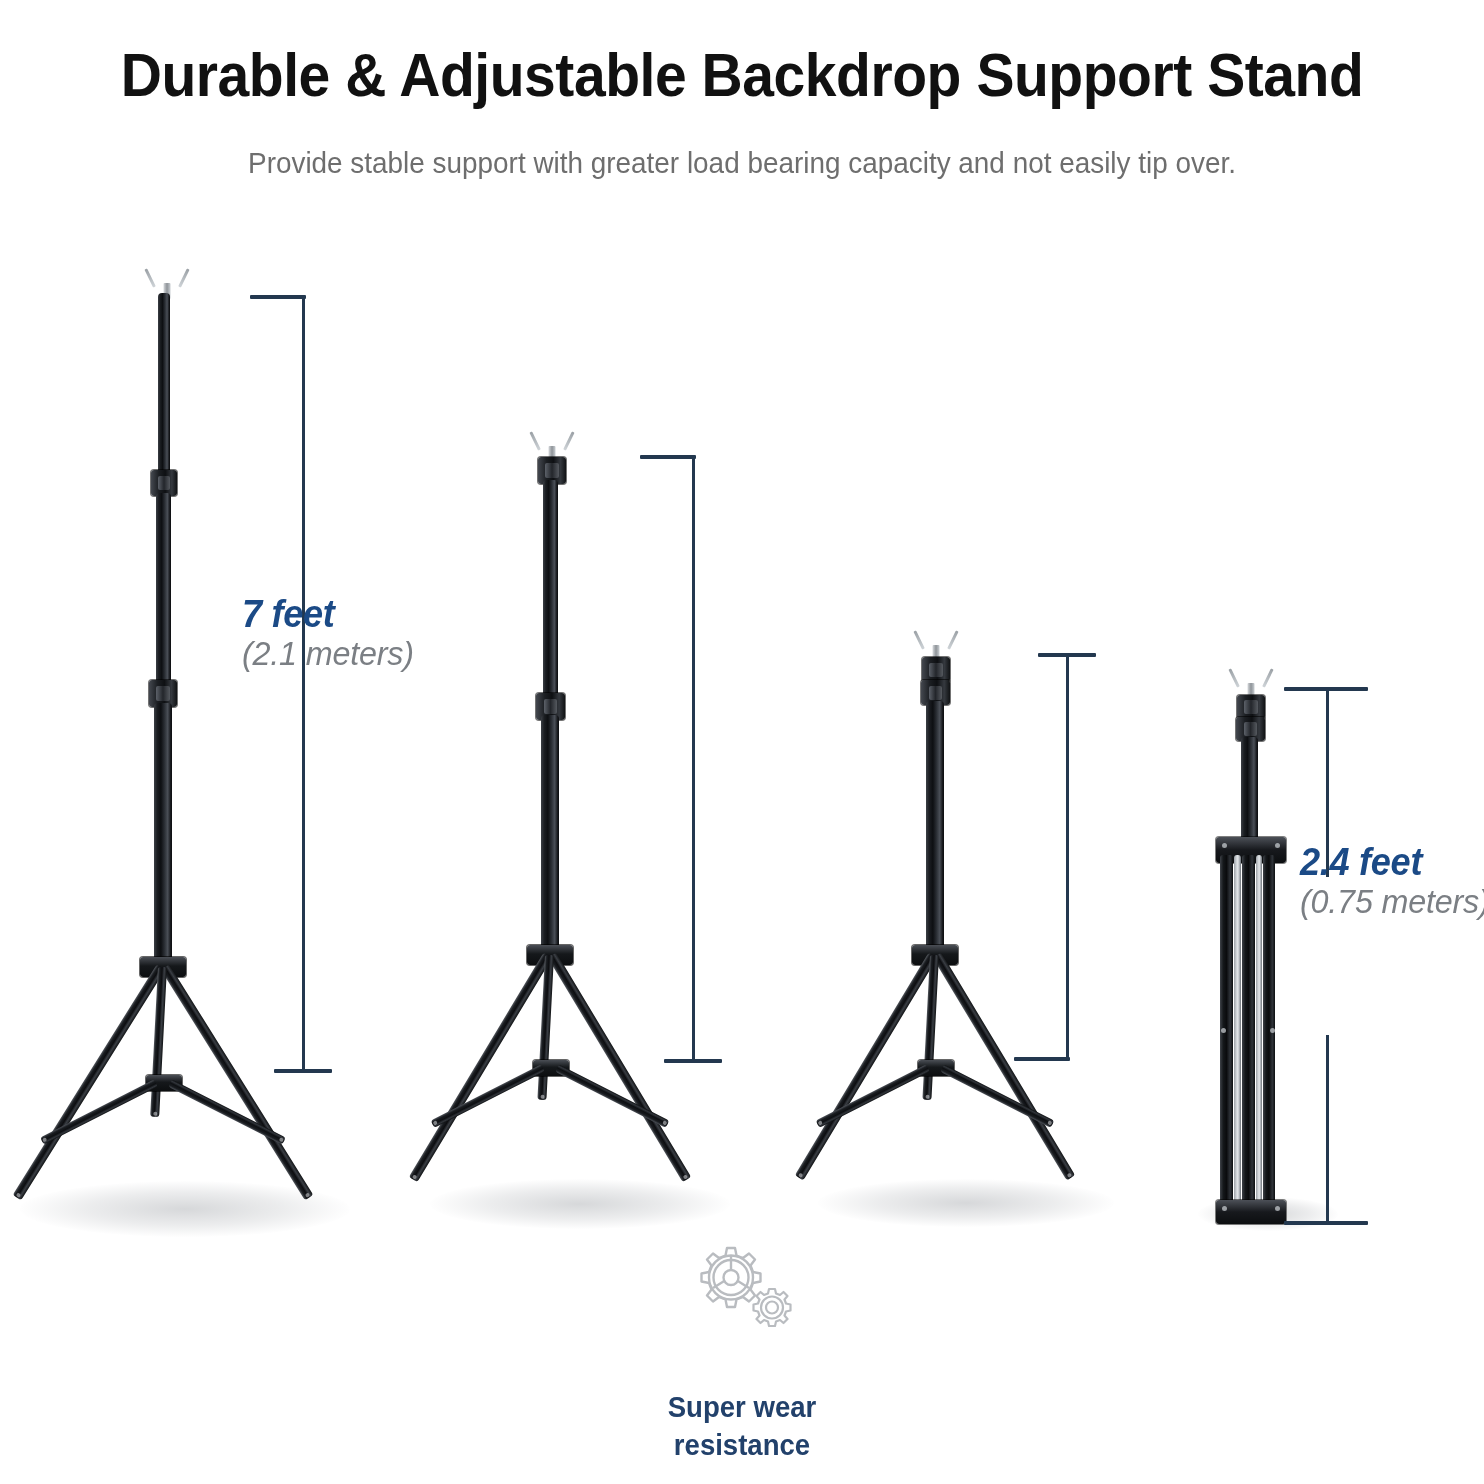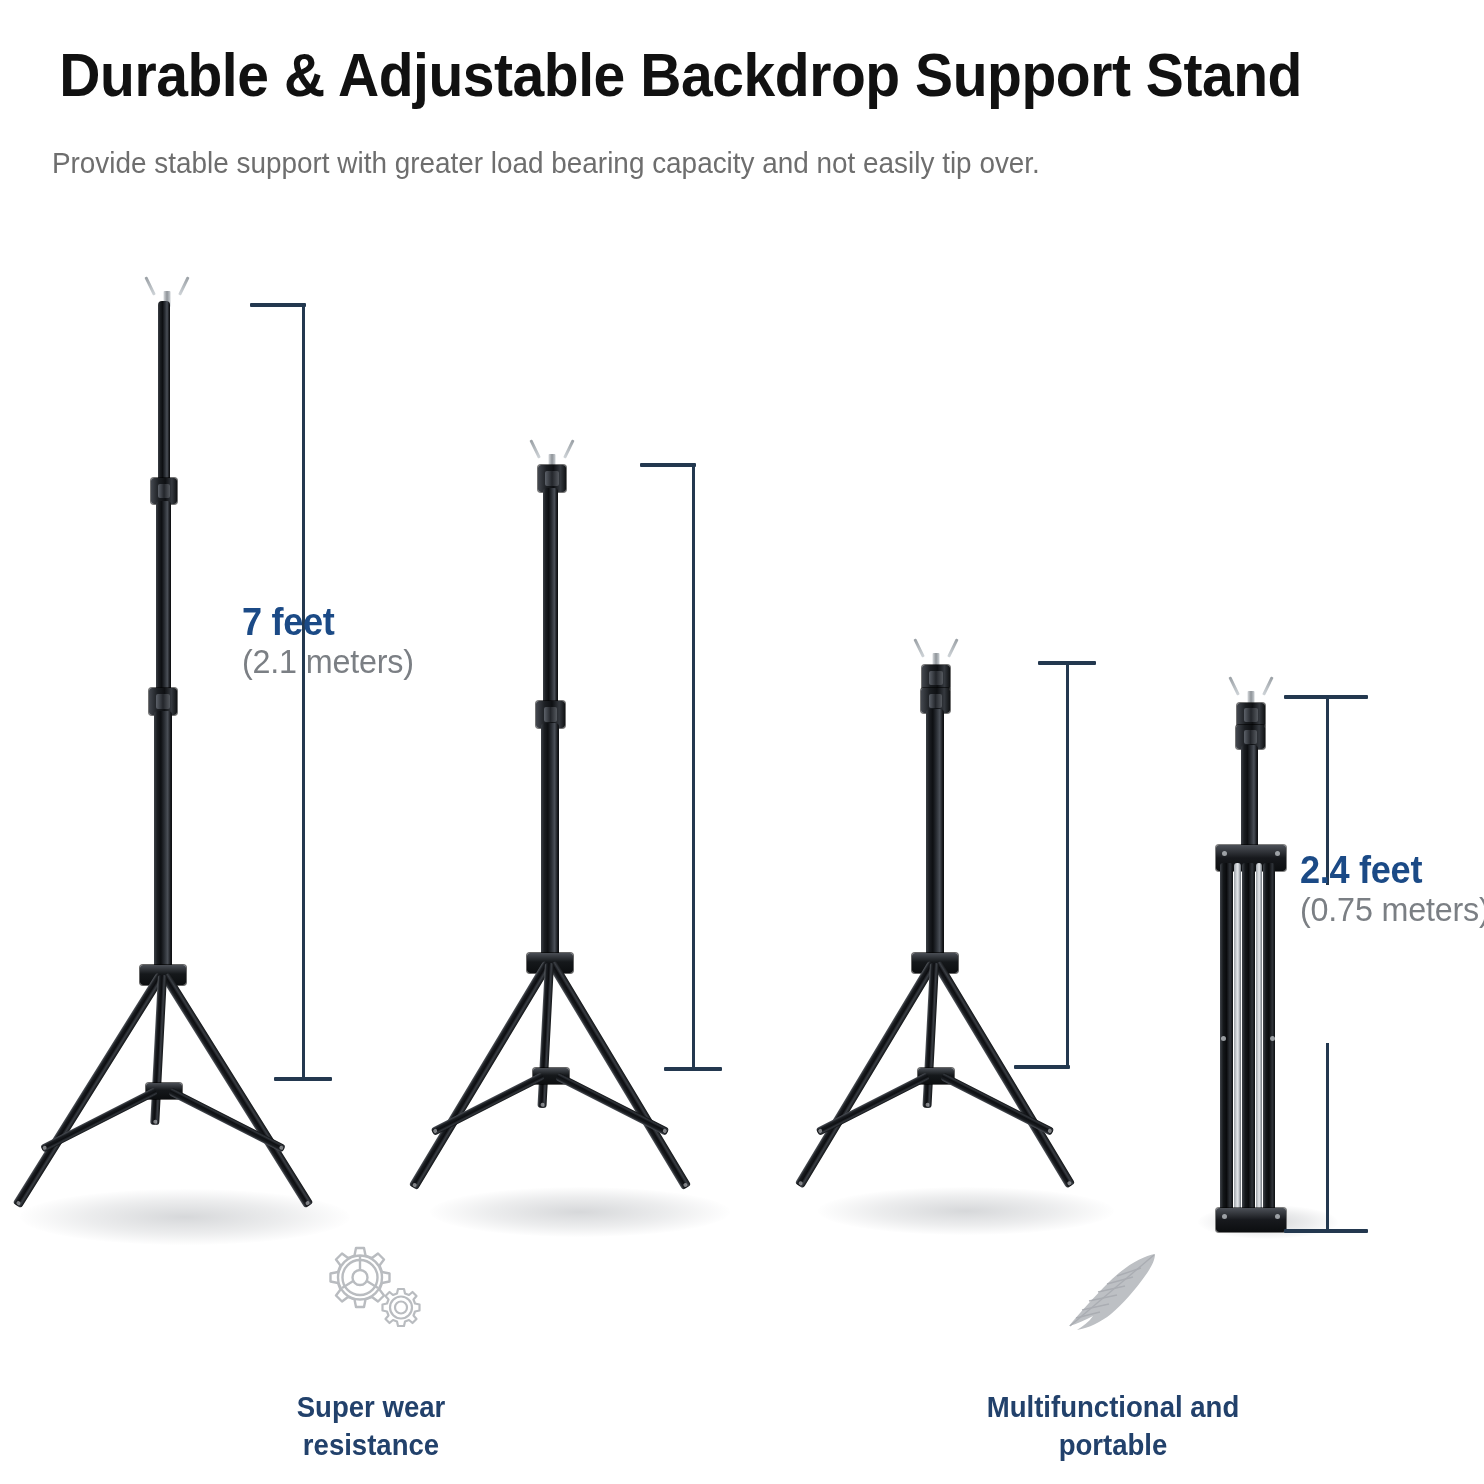--- a/index.html
+++ b/index.html
@@ -18,20 +18,21 @@
     width: 1484px;
     height: 1484px;
     background: #ffffff;
   }
 
   
   .header {
     position: absolute;
     top: 0; left: 0;
     width: 1484px;
+    text-align: center;
   }
   .title {
     font-size: 62px;
     font-weight: 700;
     letter-spacing: -0.5px;
     color: #111111;
     line-height: 1;
     padding-top: 44px;
     transform: scaleX(0.92);
     white-space: nowrap;
@@ -42,24 +43,25 @@
     color: #6e6e6e;
     line-height: 1;
     padding-top: 42px;
     transform: scaleX(0.93);
     white-space: nowrap;
   }
 
   
   .stage {
     position: absolute;
-    top: 223px;
+    top: 215px;
     left: 0;
     width: 1211px;
     height: 1010px;
+    font-style: italic;
   }
 
   .stand { position: absolute; bottom: 0; }
 
   
   .ground-shadow {
     position: absolute;
     border-radius: 50%;
     background: radial-gradient(ellipse at center,
                 rgba(120,125,132,0.30) 0%,
@@ -430,36 +432,16 @@
             <circle cx="86" cy="65.5" r="11"></circle>
             <circle cx="86" cy="65.5" r="6"></circle>
           </g>
         </svg>
       </div>
       <div class="feature-label">Super wear resistance</div>
     </div>
 
 
 
-    <div class="feature">
-      <div class="feature-icon">
-        <svg width="116" height="92" viewBox="0 0 116 92">
-          <g fill="#bdc0c4">
-            <path d="M100 8 C88 10 70 20 54 36 C38 52 24 68 14 80 C22 78 30 74 38 70
-                     C34 76 28 80 22 84 C34 82 46 76 56 68 C68 58 80 44 90 30 C96 22 100 14 100 8 Z"></path>
-          </g>
-          <g stroke="#a7aab0" stroke-width="1.4" fill="none" opacity="0.85">
-            <path d="M99 9 L15 80"></path>
-            <path d="M86 22 L62 30"></path>
-            <path d="M78 31 L52 38"></path>
-            <path d="M70 40 L43 46"></path>
-            <path d="M62 49 L34 55"></path>
-            <path d="M54 58 L27 64"></path>
-            <path d="M45 66 L21 72"></path>
-          </g>
-        </svg>
-      </div>
-      <div class="feature-label">Multifunctional and portable</div>
-    </div>
 
   </div>
 
 </div>
 
 </body></html>

